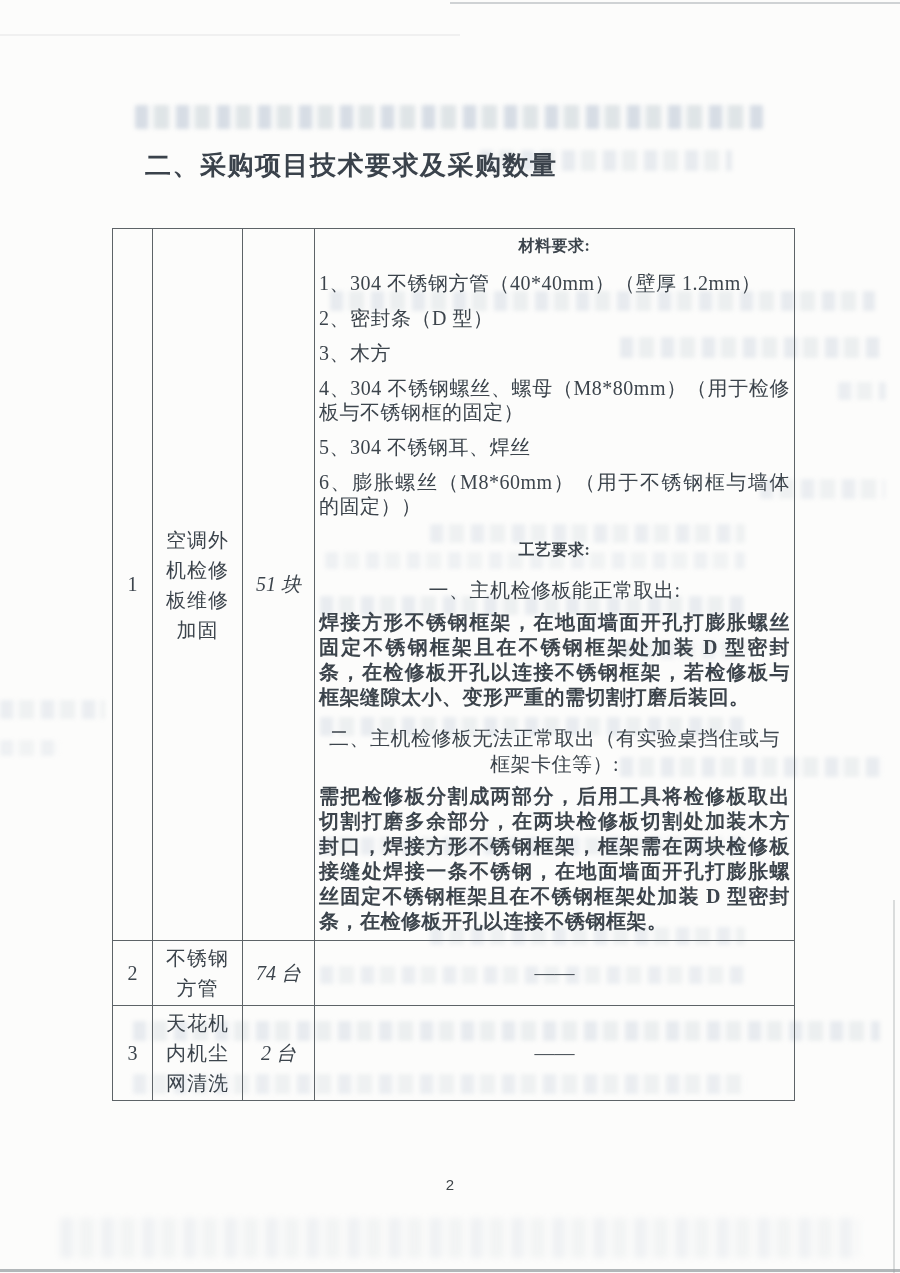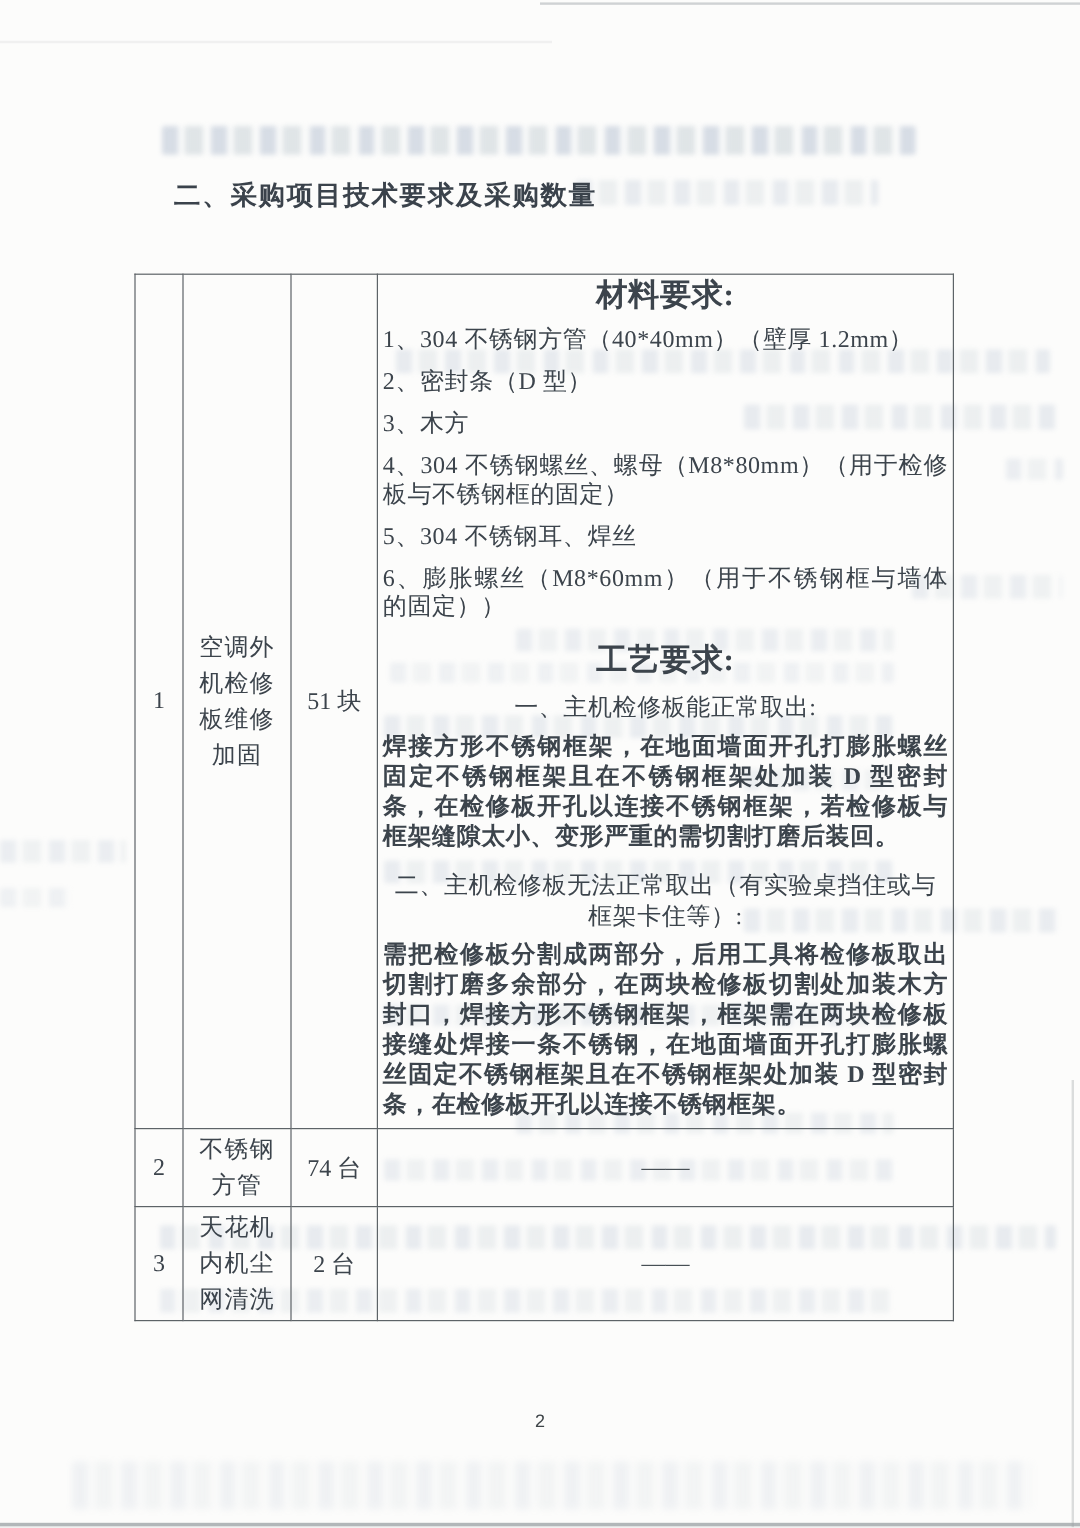--- a/index.html
+++ b/index.html
@@ -21,21 +21,21 @@
       rgba(210,220,232,.18) 13px 19px,
       rgba(158,175,185,.55) 19px 34px,
       rgba(225,230,238,.12) 34px 41px);
     border-radius:2px;
     pointer-events:none;
   }
   .edge{position:absolute;background:#9aa0a3;pointer-events:none;}
   
   .heading{
     position:absolute;left:145px;top:148px;
-    font-size:22px;font-weight:bold;letter-spacing:1.5px;
+    font-size:26px;font-weight:bold;letter-spacing:1.5px;
     color:#3a424b;white-space:nowrap;
   }
   
   table.doc{
     position:absolute;left:112px;top:228px;
     border-collapse:collapse;table-layout:fixed;
     width:682px;
     font-size:20px;color:#3c444c;
   }
   table.doc td{
@@ -47,27 +47,27 @@
   col.c-index{width:40px;}
   col.c-content{width:90px;}
   col.c-qty{width:72px;}
   col.c-remark{width:480px;}
   tr.hdr{height:90px;}
   tr.hdr td{font-size:21px;line-height:39px;letter-spacing:1px;}
   tr.r1{height:693px;}
   tr.r2{height:61px;}
   tr.r3{height:85px;}
   td.content-cell{line-height:30px;letter-spacing:1px;padding:2px 10px;}
-  td.qty-cell{white-space:nowrap;}
+  td.qty-cell{white-space:nowrap;font-style:italic;}
   td.remark-cell{
     text-align:left;vertical-align:top;
     padding:4px 9px 6px 9px;
     letter-spacing:.5px;
   }
-  .remark-title{font-weight:bold;font-size:26px;line-height:25px;margin:2px 0 13px;}
+  .remark-title{font-weight:bold;font-size:16px;line-height:25px;margin:2px 0 13px;}
   .remark-title.process{margin-top:19px;margin-bottom:0;}
   .remark-item{line-height:24px;margin:0 0 11px;text-align:justify;}
   .remark-sub{line-height:26px;margin:15px 0 7px;}
   .remark-para{line-height:25px;margin:0 0 4px;text-align:justify;text-justify:inter-ideograph;font-weight:bold;}
   .dash-cell{letter-spacing:0;color:#474f55;font-size:20px;}
   
   .page-number{
     position:absolute;left:0;top:1176px;width:900px;
     text-align:center;
     font-family:"Liberation Sans","DejaVu Sans",sans-serif;

